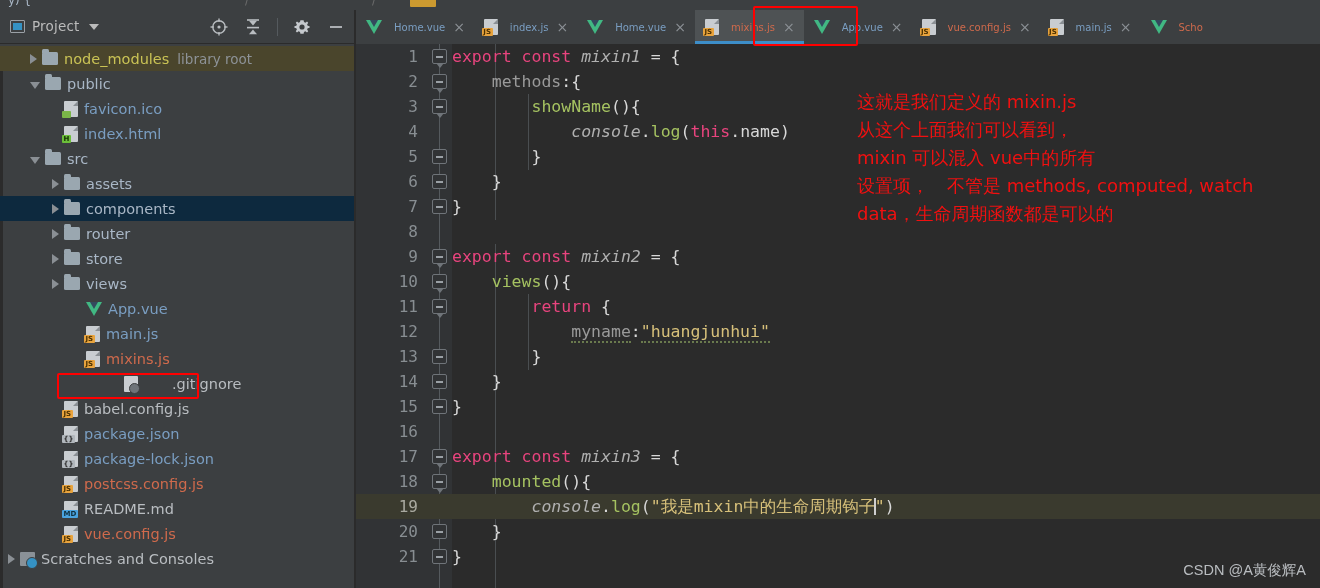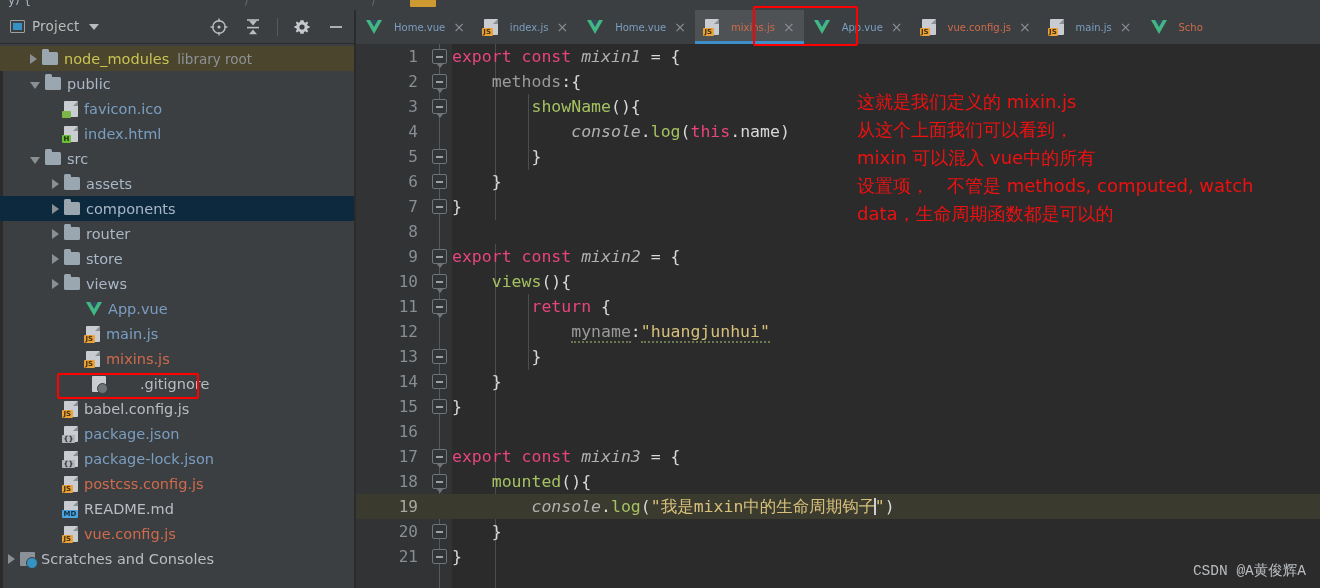--- a/index.html
+++ b/index.html
@@ -254,21 +254,21 @@
 
   
   .annot {
     position: absolute; z-index: 30;
     color: #f01010; font-size: 18px; line-height: 28px;
     font-family: "DejaVu Sans", sans-serif; white-space: nowrap;
     font-weight: 500;
   }
   .watermark {
     position: absolute; right: 14px; bottom: 8px; z-index: 30;
-    color: #c8ccd0; font-size: 14.5px; font-family: Liberation Mono, monospace;
+    color: #c8ccd0; font-size: 14.5px; font-family: Liberation Sans, sans-serif;
     opacity: .9;
   }
 </style>
 </head>
 <body>
 
 <div id="app">
 
   <div class="breadcrumb-strip">
     <span class="bc-frag" style="left:8px;">y) {</span>
@@ -388,21 +388,21 @@
           </span>
           <span class="n-label file">main.js</span>
         </div>
         <div class="node" style="padding-left: 74px;">
           <span class="arrow none"></span>
           <span class="fico">
             <span class="badge js">JS</span>
           </span>
           <span class="n-label red">mixins.js</span>
         </div>
-        <div class="node" style="padding-left: 52px; gap: 28px;">
+        <div class="node" style="padding-left: 84px; gap: 28px;">
           <span class="arrow none"></span>
           <span class="git-ico"></span>
           <span class="n-label plain">.gitignore</span>
         </div>
         <div class="node" style="padding-left: 52px;">
           <span class="arrow none"></span>
           <span class="fico">
             <span class="badge js">JS</span>
           </span>
           <span class="n-label plain">babel.config.js</span>

